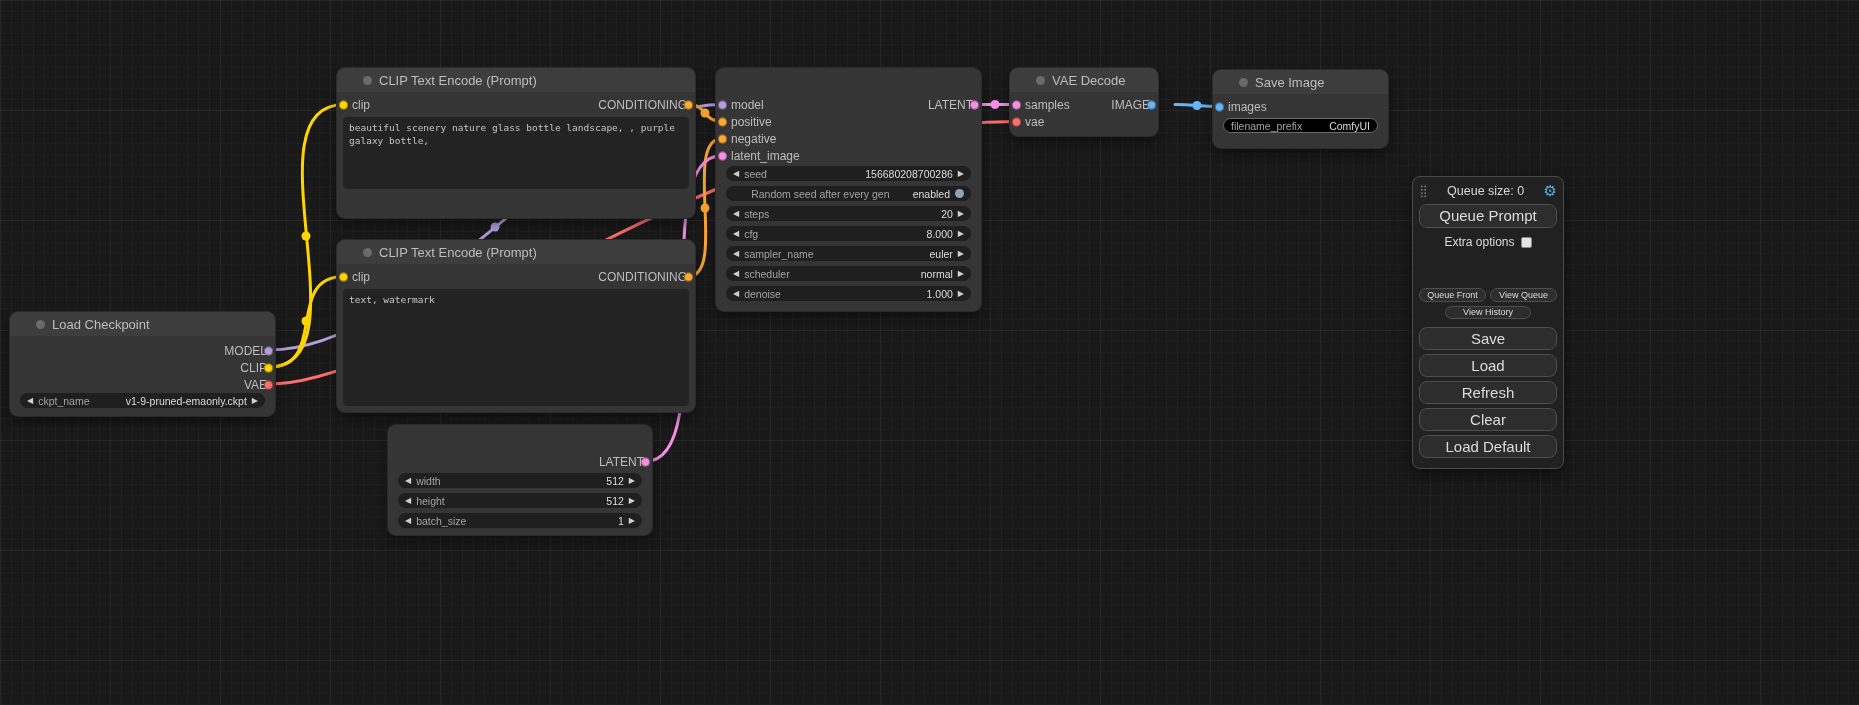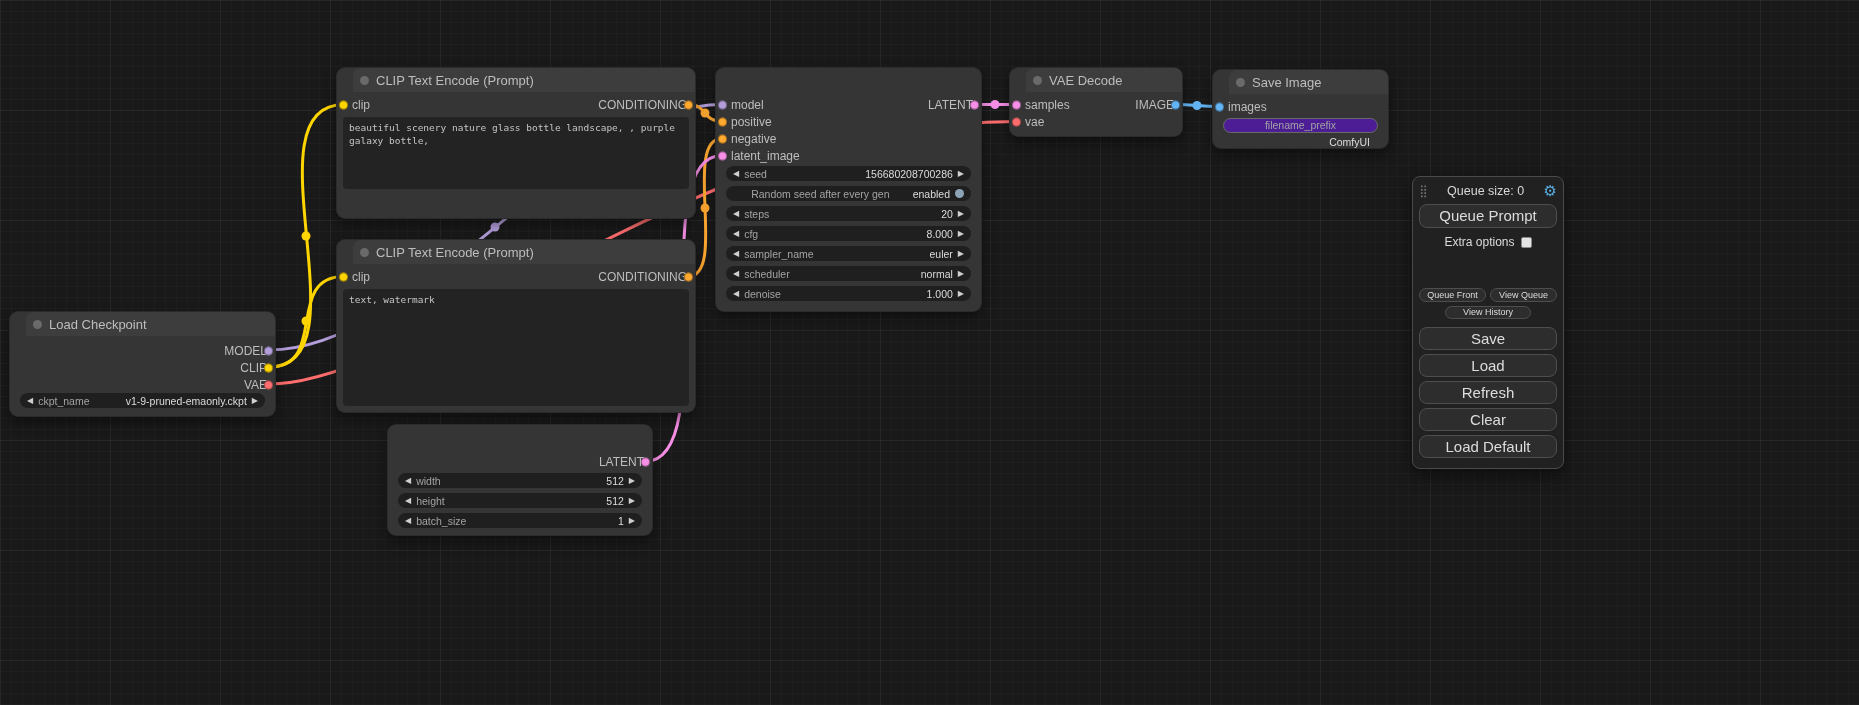--- a/index.html
+++ b/index.html
@@ -10,22 +10,22 @@
       linear-gradient(rgba(255,255,255,0.025) 1px, transparent 1px),
       linear-gradient(90deg, rgba(255,255,255,0.025) 1px, transparent 1px),
       linear-gradient(rgba(255,255,255,0.035) 1px, transparent 1px),
       linear-gradient(90deg, rgba(255,255,255,0.035) 1px, transparent 1px);
     background-size: 11px 11px, 11px 11px, 110px 110px, 110px 110px; }
   #links { position:absolute; inset:0; z-index:1; }
   #links path { fill:none; stroke-width:3; stroke-linecap:round; }
 
   .node { position:absolute; z-index:2; background:#353535; border-radius:8px;
           box-shadow:0 0 0 1px #2b2b2b, 0 6px 14px rgba(0,0,0,.45); }
-  .node-title { position:absolute; top:0; left:16px; right:0; height:24px; background:#3d3d3d;
-          border-radius:8px 8px 0 0; display:flex; align-items:center; gap:7px; padding:0 7px; }
+  .node-title { position:absolute; top:0; left:0; right:0; height:24px; background:#3d3d3d;
+          border-radius:8px 8px 0 0; display:flex; align-items:center; gap:7px; padding:0 26px; }
   .status-dot { width:9px; height:9px; border-radius:50%; background:#6a6a6a; flex:none; }
   .title-text { font-size:13px; color:#bdbdbd; white-space:nowrap; }
 
   .slot-row { position:absolute; left:0; right:0; height:17px; }
   .slot-label { position:absolute; top:50%; transform:translateY(-50%); font-size:12px;
                 color:#bdbdbd; white-space:nowrap; }
   .slot-label.in { left:15px; }
   .slot-label.out { right:8px; }
   .dot { position:absolute; top:50%; transform:translateY(-50%); width:9px; height:9px;
          border-radius:50%; background:#888; box-shadow:inset 0 0 0 1px rgba(0,0,0,.35); }
@@ -33,21 +33,21 @@
   .dot.out { right:2px; }
 
   .widget { position:absolute; left:10px; right:10px; height:15px; background:#1f1f1f;
             border-radius:8px; display:flex; align-items:center; padding:0 7px;
             font-size:10.5px; color:#a3a3a3; gap:5px; }
   .widget .arrow { font-size:8px; color:#cfcfcf; flex:none; line-height:15px;
                    font-family:"DejaVu Sans", sans-serif; }
   .widget .w-label { white-space:nowrap; }
   .widget .w-value { margin-left:auto; color:#dcdcdc; white-space:nowrap; }
   .widget.bool .w-label { margin-left:auto; }
-  .widget.text-widget { border:1px solid #6a6a6a; background:#4c1d95;flex-direction:column; }
+  .widget.text-widget { border:1px solid #6a6a6a; background:#000000; }
   .toggle-dot { width:9px; height:9px; border-radius:50%; flex:none; }
 
   .prompt-box { position:absolute; left:6px; right:6px; background:#232323; border-radius:4px;
                 padding:5px 6px; font-family:"DejaVu Sans Mono", monospace; font-size:9.5px;
                 line-height:12.5px; color:#c5c5c5; white-space:pre-wrap; word-break:break-word; }
 
   #menu { position:absolute; z-index:3; left:1412px; top:176px; width:152px; background:#212121;
           border:1px solid #4b4b4b; border-radius:8px; padding:5px 6px 10px;
           box-shadow:0 6px 16px rgba(0,0,0,.5); }
   #menu-header { display:flex; align-items:center; justify-content:space-between; height:18px;
@@ -225,21 +225,21 @@
       <span class="arrow">▶</span>
     </div>
     <div class="widget" style="top:218px;">
       <span class="arrow">◀</span>
       <span class="w-label">denoise</span>
       <span class="w-value">1.000</span>
       <span class="arrow">▶</span>
     </div>
   </div>
 
-  <div class="node" style="left:1010px; top:68px; width:172px; height:68px;">
+  <div class="node" style="left:1010px; top:68px; width:148px; height:68px;">
     <div class="node-title">
       <span class="status-dot"></span>
       <span class="title-text">VAE Decode</span>
     </div>
     <div class="slot-row" style="top:28px;">
       <span class="dot in" style="background-color: rgb(247, 143, 231);"></span>
       <span class="slot-label in">samples</span>
       <span class="slot-label out">IMAGE</span>
       <span class="dot out" style="background-color: rgb(100, 181, 246);"></span>
     </div>

